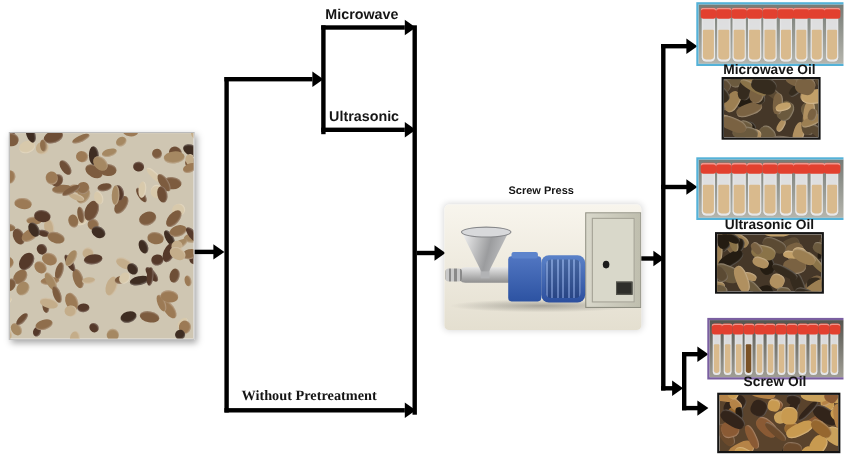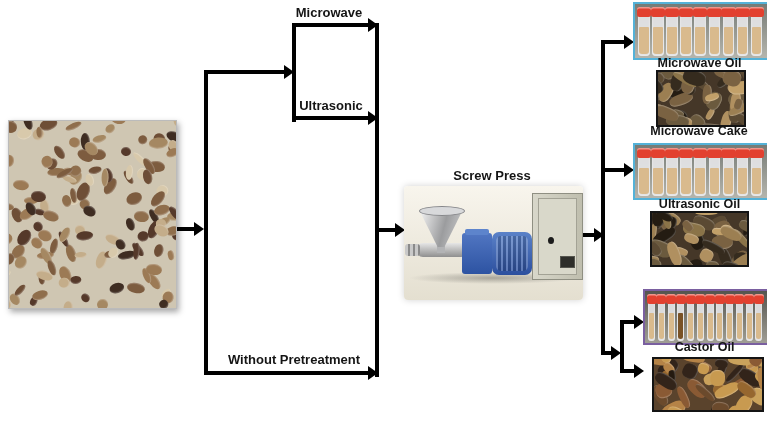--- a/index.html
+++ b/index.html
@@ -204,23 +204,23 @@
   <div class="hl" style="left:601px;top:351px;width:12px;"></div>
   <div class="ah" style="left:611px;top:346px;"></div>
   <div class="vl" style="left:620px;top:320px;height:53px;"></div>
   <div class="hl" style="left:620px;top:320px;width:15px;"></div>
   <div class="ah" style="left:634px;top:315px;"></div>
   <div class="hl" style="left:620px;top:369px;width:15px;"></div>
   <div class="ah" style="left:634px;top:364px;"></div>
 
   <div class="lbl" style="left:290px;top:5px;width:78px;">Microwave</div>
   <div class="lbl" style="left:292px;top:98px;width:78px;">Ultrasonic</div>
-  <div class="lbl" style="left:216px;top:352px;width:156px;">Without Pretreatment</div>
-
-  <div class="lbl" style="left:432px;top:168px;width:120px;font-size:13px;">Screw Press</div>
+  <div class="lbl" style="left:203px;top:352px;width:156px;font-family:Liberation Serif, serif;">Without Pretreatment</div>
+
+  <div class="lbl" style="left:432px;top:168px;width:120px;font-size:10px;">Screw Press</div>
   <div id="press-photo" class="photo">
     <div class="pp" id="pp-shadow"></div>
     <div class="pp" id="pp-cabinet">
       <div class="pp" id="pp-door"></div>
       <div class="pp" id="pp-knob"></div>
       <div class="pp" id="pp-display"></div>
     </div>
     <div class="pp" id="pp-barrel"></div>
     <div class="pp" id="pp-nozzle"></div>
     <div class="pp" id="pp-stem"></div>
@@ -313,21 +313,20 @@
         <i style="left:75.0px;top:27.5px;width:10.9px;height:8.4px;background:#7a6242;border-radius:40%;transform:rotate(109deg);box-shadow:inset 0 1px 1px rgba(255,255,255,.25);"></i>
         <i style="left:47.3px;top:22.3px;width:14.1px;height:6.7px;background:#c2a069;border-radius:40%;transform:rotate(164deg);box-shadow:inset 0 1px 1px rgba(255,255,255,.25);"></i>
         <i style="left:24.9px;top:-2.5px;width:22.6px;height:14.5px;background:#352b1e;border-radius:40%;transform:rotate(18deg);box-shadow:inset 0 1px 1px rgba(255,255,255,.25);"></i>
         <i style="left:39.9px;top:-7.1px;width:25.0px;height:6.4px;background:#7a6242;border-radius:40%;transform:rotate(14deg);box-shadow:inset 0 1px 1px rgba(255,255,255,.25);"></i>
         <i style="left:78.1px;top:-3.1px;width:23.9px;height:11.0px;background:#5b4a33;border-radius:40%;transform:rotate(56deg);box-shadow:inset 0 1px 1px rgba(255,255,255,.25);"></i>
         <i style="left:56.9px;top:3.5px;width:21.3px;height:7.8px;background:#352b1e;border-radius:40%;transform:rotate(137deg);box-shadow:inset 0 1px 1px rgba(255,255,255,.25);"></i>
         <i style="left:56.0px;top:-0.2px;width:22.4px;height:7.2px;background:#7a6242;border-radius:40%;transform:rotate(19deg);box-shadow:inset 0 1px 1px rgba(255,255,255,.25);"></i>
         <i style="left:64.9px;top:-2.4px;width:18.0px;height:15.9px;background:#7a6242;border-radius:40%;transform:rotate(15deg);box-shadow:inset 0 1px 1px rgba(255,255,255,.25);"></i>
       </div>
   </div>
-  <div class="cap-lbl" style="left:646px;top:124px;width:106px;">Microwave Cake</div>
 
   <div class="photo oil-photo" style="left:633px;top:143px;width:133px;height:53px;">
     <div class="tubes tex">
         <span class="tube" style="left:3.0px;width:11.5px;top:8.5px;height:42.4px;background:rgba(233,233,236,0.88);">
           <i class="oil" style="background:#d9ba8d;"></i>
           <i class="cap" style="background:#e2402f;"></i>
         </span>
         <span class="tube" style="left:17.1px;width:11.5px;top:8.5px;height:42.4px;background:rgba(233,233,236,0.88);">
           <i class="oil" style="background:#d9ba8d;"></i>
           <i class="cap" style="background:#e2402f;"></i>
@@ -456,21 +455,21 @@
         <span class="tube" style="left:100.5px;width:7.2px;top:8.3px;height:41.6px;background:rgba(233,233,236,0.88);">
           <i class="oil" style="background:#d9ba8d;"></i>
           <i class="cap" style="background:#e2402f;"></i>
         </span>
         <span class="tube" style="left:110.3px;width:7.2px;top:8.3px;height:41.6px;background:rgba(233,233,236,0.88);">
           <i class="oil" style="background:#d9ba8d;"></i>
           <i class="cap" style="background:#e2402f;"></i>
         </span>
       </div>
   </div>
-  <div class="cap-lbl" style="left:643px;top:340px;width:123px;">Castor Oil</div>
+  <div class="cap-lbl" style="left:643px;top:340px;width:123px;">Screw Oil</div>
 
   <div class="photo cake-photo" style="left:652px;top:357px;width:108px;height:51px;">
     <div class="tex" style="background: rgb(90, 67, 44);">
         <i style="left:74.2px;top:46.5px;width:14.5px;height:15.1px;background:#c89a50;border-radius:40%;transform:rotate(130deg);box-shadow:inset 0 1px 1px rgba(255,255,255,.25);"></i>
         <i style="left:76.8px;top:18.5px;width:22.3px;height:8.2px;background:#8a5a34;border-radius:40%;transform:rotate(153deg);box-shadow:inset 0 1px 1px rgba(255,255,255,.25);"></i>
         <i style="left:7.3px;top:43.9px;width:25.0px;height:13.8px;background:#b58347;border-radius:40%;transform:rotate(152deg);box-shadow:inset 0 1px 1px rgba(255,255,255,.25);"></i>
         <i style="left:-5.0px;top:31.0px;width:22.1px;height:11.0px;background:#6b4a2c;border-radius:40%;transform:rotate(57deg);box-shadow:inset 0 1px 1px rgba(255,255,255,.25);"></i>
         <i style="left:92.3px;top:-0.2px;width:12.1px;height:15.0px;background:#c89a50;border-radius:40%;transform:rotate(171deg);box-shadow:inset 0 1px 1px rgba(255,255,255,.25);"></i>
         <i style="left:60.9px;top:4.8px;width:14.6px;height:8.4px;background:#32241a;border-radius:40%;transform:rotate(109deg);box-shadow:inset 0 1px 1px rgba(255,255,255,.25);"></i>
         <i style="left:84.1px;top:11.5px;width:25.4px;height:13.4px;background:#32241a;border-radius:40%;transform:rotate(32deg);box-shadow:inset 0 1px 1px rgba(255,255,255,.25);"></i>

